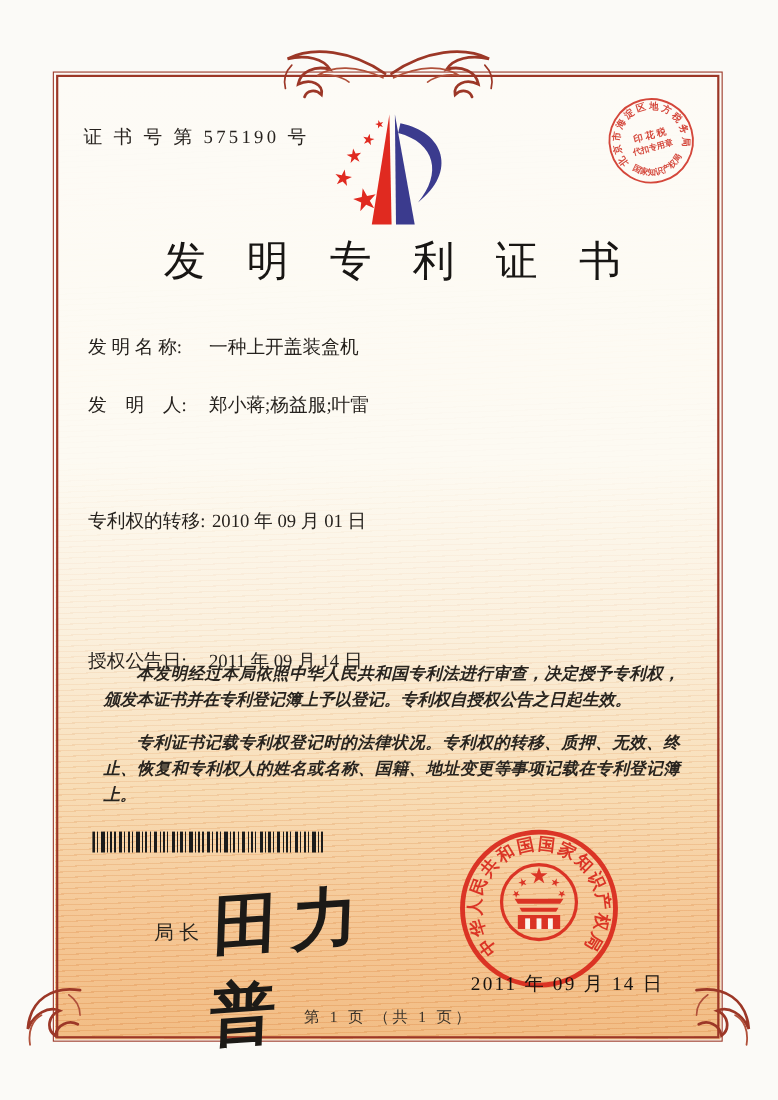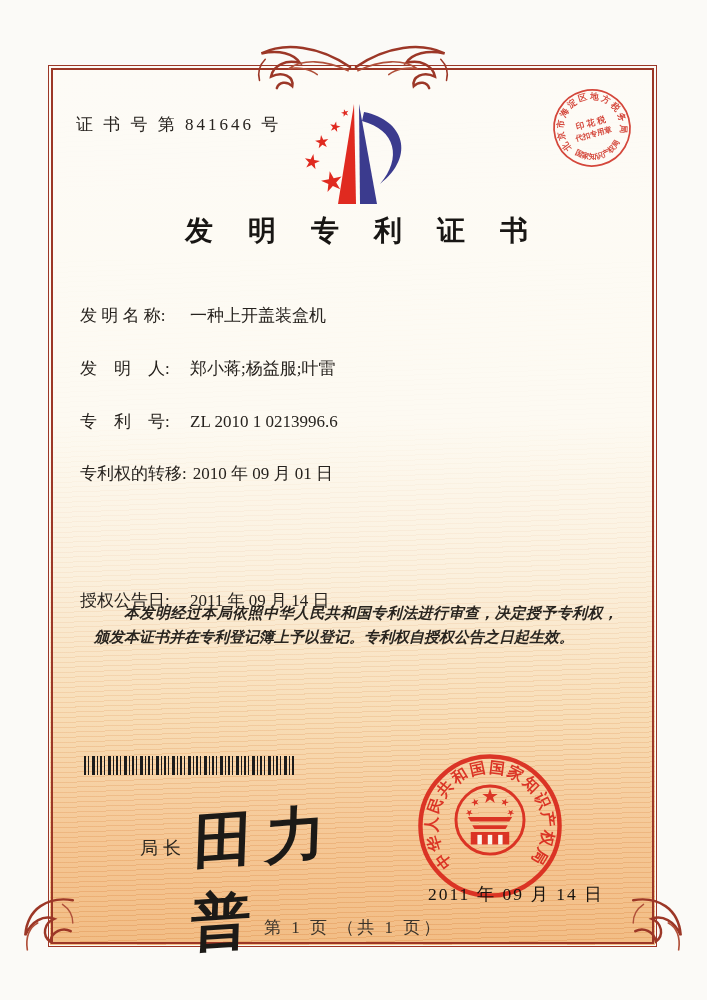--- a/index.html
+++ b/index.html
@@ -44,21 +44,21 @@
     position:absolute;left:76px;top:113px;
     font-size:17px;letter-spacing:3px;color:#26221e;
   }
   .logo{position:absolute;left:292px;top:100px;width:142px;height:108px;}
   .tax-stamp{
     position:absolute;left:546px;top:82px;width:92px;height:92px;
     transform:rotate(-15deg);opacity:.88;
   }
   .cert-title{
     position:absolute;left:0;top:212px;width:707px;
-    text-align:center;font-size:28px;font-weight:700;color:#181614;
+    text-align:center;font-size:38px;font-weight:400;color:#181614;
     letter-spacing:14px;padding-left:20px;box-sizing:border-box;
   }
   .field-row{position:absolute;left:80px;font-size:17px;color:#26221e;white-space:nowrap;}
   .flabel{display:inline-block;min-width:104px;}
   .fvalue{margin-left:6px;}
   .row0{top:304px}.row1{top:357px}.row2{top:410px}.row3{top:462px}
   .row4{top:514px}.row5{top:589px}
   .body-text{
     position:absolute;left:78px;top:586px;width:556px;
     font-size:15px;line-height:23.5px;color:#28241f;
@@ -83,21 +83,21 @@
     letter-spacing:12px;transform:rotate(-4deg) skewX(-6deg);
     font-family:"DejaVu Serif","Liberation Serif",serif;
   }
   .seal{position:absolute;left:416px;top:752px;width:148px;height:148px;opacity:.92;z-index:5;}
   .seal-date{
     position:absolute;left:428px;top:882px;
     font-size:17.5px;letter-spacing:2px;color:#17130f;z-index:6;
   }
   .footer-page{
     position:absolute;left:0;top:916px;width:707px;text-align:center;
-    font-size:17px;letter-spacing:3px;color:#3a332a;
+    font-size:14px;letter-spacing:3px;color:#3a332a;
   }
 </style>
 </head>
 <body>
 
 <div class="page">
 
   <div class="paper">
     <div class="waves"></div>
   </div>
@@ -121,21 +121,21 @@
     <path d="M44,10 C50,14 54,20 54,28" fill="none" stroke="#b0503a" stroke-width="1.4" stroke-linecap="round"></path>
   </svg>
   <svg class="orn mirror" style="left:626px;top:894px;" width="64" height="62" viewBox="0 0 60 60">
     <path d="M54,6 C30,2 10,14 8,40 C14,26 26,20 36,24 C26,28 24,40 32,46 C34,36 44,32 52,36" fill="none" stroke="#9c3727" stroke-width="2.4" stroke-linecap="round"></path>
     <path d="M10,54 C8,42 12,32 20,28" fill="none" stroke="#b0503a" stroke-width="1.6" stroke-linecap="round"></path>
     <path d="M44,10 C50,14 54,20 54,28" fill="none" stroke="#b0503a" stroke-width="1.4" stroke-linecap="round"></path>
   </svg>
 
   <div class="content">
 
-    <div class="cert-number">证 书 号 第 841646 号</div>
+    <div class="cert-number">证 书 号 第 575190 号</div>
 
     <svg class="logo" viewBox="0 0 142 108">
 
       <polygon points="62,4 46,104 64,104" fill="#e02a20"></polygon>
 
       <polygon points="67,4 68,104 85,104" fill="#3b3b8e"></polygon>
 
       <path d="M72,12 C112,20 124,56 88,84 C110,58 104,30 70,21 Z" fill="#3b3b8e"></path>
 
       <g fill="#e02a20">
@@ -164,32 +164,30 @@
     </svg>
 
     <div class="cert-title">发 明 专 利 证 书</div>
 
     <div class="field-row row0">
       <span class="flabel">发 明 名 称:</span><span class="fvalue">一种上开盖装盒机</span>
     </div>
     <div class="field-row row1">
       <span class="flabel">发　明　人:</span><span class="fvalue">郑小蒋;杨益服;叶雷</span>
     </div>
-    <div class="field-row row2">
-      <span class="flabel">专　利　号:</span><span class="fvalue">ZL 2010 1 0213996.6</span>
-    </div>
     <div class="field-row row3">
       <span class="flabel">专利权的转移:</span><span class="fvalue">2010 年 09 月 01 日</span>
     </div>
     <div class="field-row row5">
       <span class="flabel">授权公告日:</span><span class="fvalue">2011 年 09 月 14 日</span>
     </div>
 
     <div class="body-text">
       <p>本发明经过本局依照中华人民共和国专利法进行审查，决定授予专利权，颁发本证书并在专利登记簿上予以登记。专利权自授权公告之日起生效。</p>
+      <p>专利证书记载专利权登记时的法律状况。专利权的转移、质押、无效、终止、恢复和专利权人的姓名或名称、国籍、地址变更等事项记载在专利登记簿上。</p>
     </div>
 
     <div class="barcode"></div>
 
     <div class="signer-title">局长</div>
     <div class="signature">田力普</div>
 
     <svg class="seal" viewBox="0 0 200 200" xmlns="http://www.w3.org/2000/svg">
       <circle cx="100" cy="100" r="94" fill="none" stroke="#d9281c" stroke-width="6"></circle>
       <defs>

